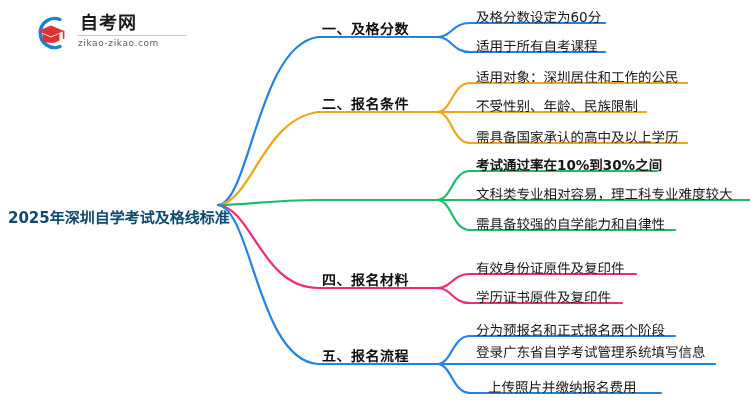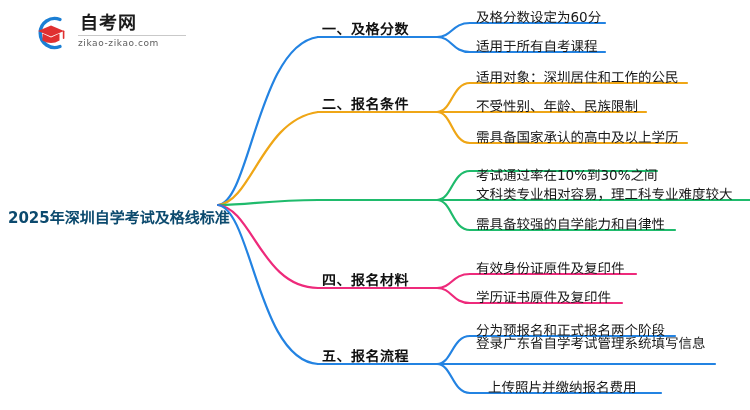--- a/index.html
+++ b/index.html
@@ -195,24 +195,24 @@
   <div class="branch-label" style="left:322px; top:269px;">四、报名材料</div>
   <div class="branch-label" style="left:322px; top:345px;">五、报名流程</div>
 
   <div class="leaf-label" style="left:476px; top:6px;">及格分数设定为60分</div>
   <div class="leaf-label" style="left:476px; top:66px;">适用对象：深圳居住和工作的公民</div>
 
   <div class="leaf-label" style="left:476px; top:35px;">适用于所有自考课程</div>
   <div class="leaf-label" style="left:476px; top:95px;">不受性别、年龄、民族限制</div>
   <div class="leaf-label" style="left:476px; top:126px;">需具备国家承认的高中及以上学历</div>
 
-  <div class="leaf-label" style="left:476px; top:164px;">考试通过率在10%到30%之间</div>
+  <div class="leaf-label" style="left:476px; top:154px;font-weight:bold;">考试通过率在10%到30%之间</div>
   <div class="leaf-label" style="left:476px; top:183px;">文科类专业相对容易，理工科专业难度较大</div>
   <div class="leaf-label" style="left:476px; top:213px;font-family:Liberation Mono, monospace;">需具备较强的自学能力和自律性</div>
 
   <div class="leaf-label" style="left:476px; top:257px;">有效身份证原件及复印件</div>
   <div class="leaf-label" style="left:476px; top:286px;">学历证书原件及复印件</div>
 
   <div class="leaf-label" style="left:476px; top:319px;">分为预报名和正式报名两个阶段</div>
-  <div class="leaf-label" style="left:476px; top:332px;">登录广东省自学考试管理系统填写信息</div>
+  <div class="leaf-label" style="left:476px; top:341px;">登录广东省自学考试管理系统填写信息</div>
   <div class="leaf-label" style="left:476px; top:376px;margin-left:12px;">上传照片并缴纳报名费用</div>
 
 </div>
 
 </body></html>

